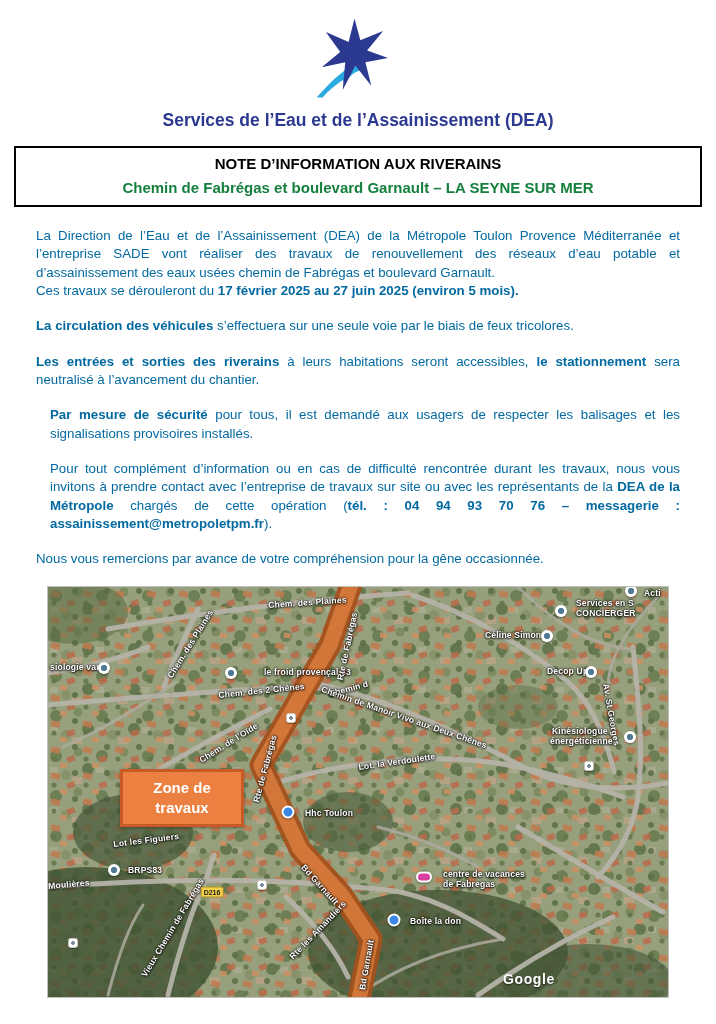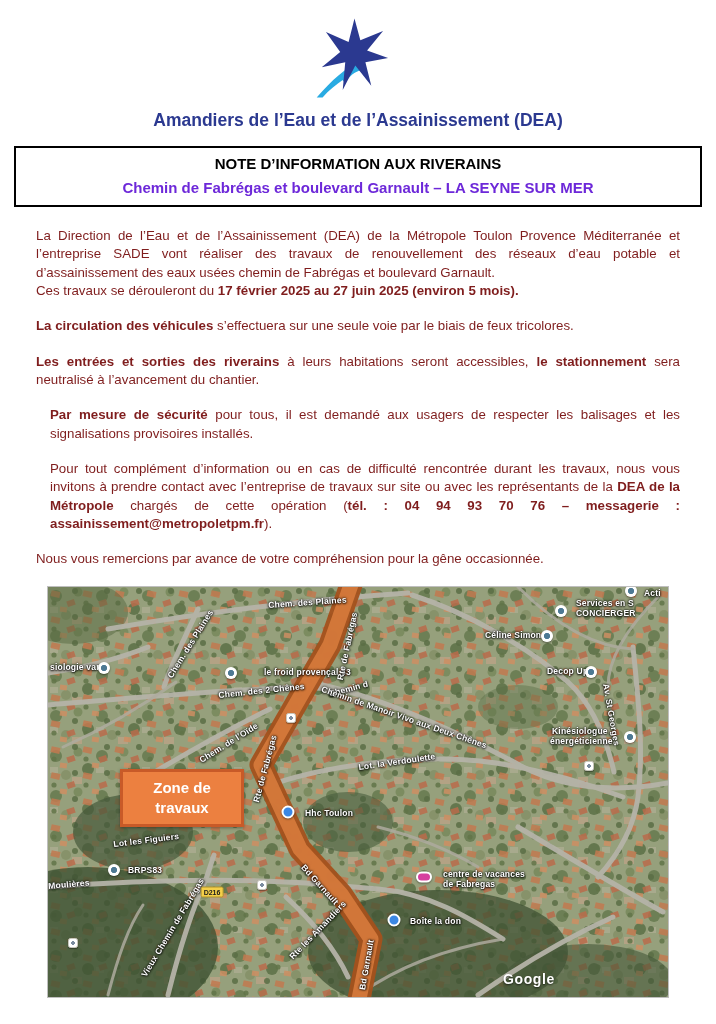--- a/index.html
+++ b/index.html
@@ -11,24 +11,24 @@
   .star{width:84px;height:84px;margin:0 2px 0 0;flex:0 0 auto;}
   .logo-text{display:flex;flex-direction:column;align-items:center;margin-top:2px;}
   .logo-top{font-variant:small-caps;font-weight:700;font-size:22px;letter-spacing:1.5px;color:#2b3990;line-height:1;}
   .logo-bottom{font-variant:small-caps;font-weight:700;font-size:35px;letter-spacing:.5px;color:#2b3990;line-height:1.15;}
 
   .doc-title{margin:10px 0 0;text-align:center;font-size:17.5px;font-weight:700;color:#2b3990;}
 
   
   .notice{margin:15px 14px 0;border:2px solid #000;text-align:center;padding:7px 8px 9px;}
   .notice .l1{font-size:15px;font-weight:700;color:#000;}
-  .notice .l2{font-size:15px;font-weight:700;color:#6d28d9;margin-top:7px;}
-
-  
-  .bodytext{margin:20px 36px 0;font-size:13.3px;line-height:1.38;text-align:justify;color:#7f1d1d;}
+  .notice .l2{font-size:15px;font-weight:700;color:#15803d;margin-top:7px;}
+
+  
+  .bodytext{margin:20px 36px 0;font-size:13.3px;line-height:1.38;text-align:justify;color:#0369a1;}
   .para{margin:17px 0 0;}
   .para.first{margin-top:0;}
   .para.tight{margin-top:0;}
   .para.indent{margin-left:14px;}
   .para b{font-weight:700;}
 
   
   .map{position:relative;width:620px;height:410px;margin:18px 0 0 48px;overflow:hidden;
        outline:1px solid rgba(0,0,0,.25);background:#93a07f;}
   .map svg.base{position:absolute;left:0;top:0;}
@@ -60,21 +60,21 @@
 <div class="page">
 
   <header class="header">
     <svg class="star" viewBox="0 0 100 100" aria-hidden="true">
       <path fill="#29abe2" d="M2,97 C20,76 36,62 56,52 L61,61 C43,69 24,80 9,97 Z"></path>
       <path fill="#29abe2" d="M30,73 L46,58 L50,64 L35,79 Z"></path>
       <path fill="#2b3990" d="M47,3 L54,29 L81,18 L62,41 L87,50 L60,55 L67,83 L48,59 L33,88 L36,55 L8,61 L30,43 L13,19 L40,31 Z"></path>
     </svg>
   </header>
 
-  <h1 class="doc-title">Amandiers de l’Eau et de l’Assainissement (DEA)</h1>
+  <h1 class="doc-title">Services de l’Eau et de l’Assainissement (DEA)</h1>
 
   <div class="notice">
     <div class="l1">NOTE D’INFORMATION AUX RIVERAINS</div>
     <div class="l2">Chemin de Fabrégas et boulevard Garnault – LA SEYNE SUR MER</div>
   </div>
 
   <main class="bodytext">
       <p class="para first"><span>La Direction de l’Eau et de l’Assainissement (DEA) de la Métropole Toulon Provence Méditerranée et l’entreprise SADE vont réaliser des travaux de renouvellement des réseaux d’eau potable et d’assainissement des eaux usées chemin de Fabrégas et boulevard Garnault.</span></p>
       <p class="para tight"><span>Ces travaux se dérouleront du </span><b>17 février 2025 au 27 juin 2025 (environ 5 mois).</b></p>
       <p class="para"><b>La circulation des véhicules</b><span> s’effectuera sur une seule voie par le biais de feux tricolores.</span></p>

